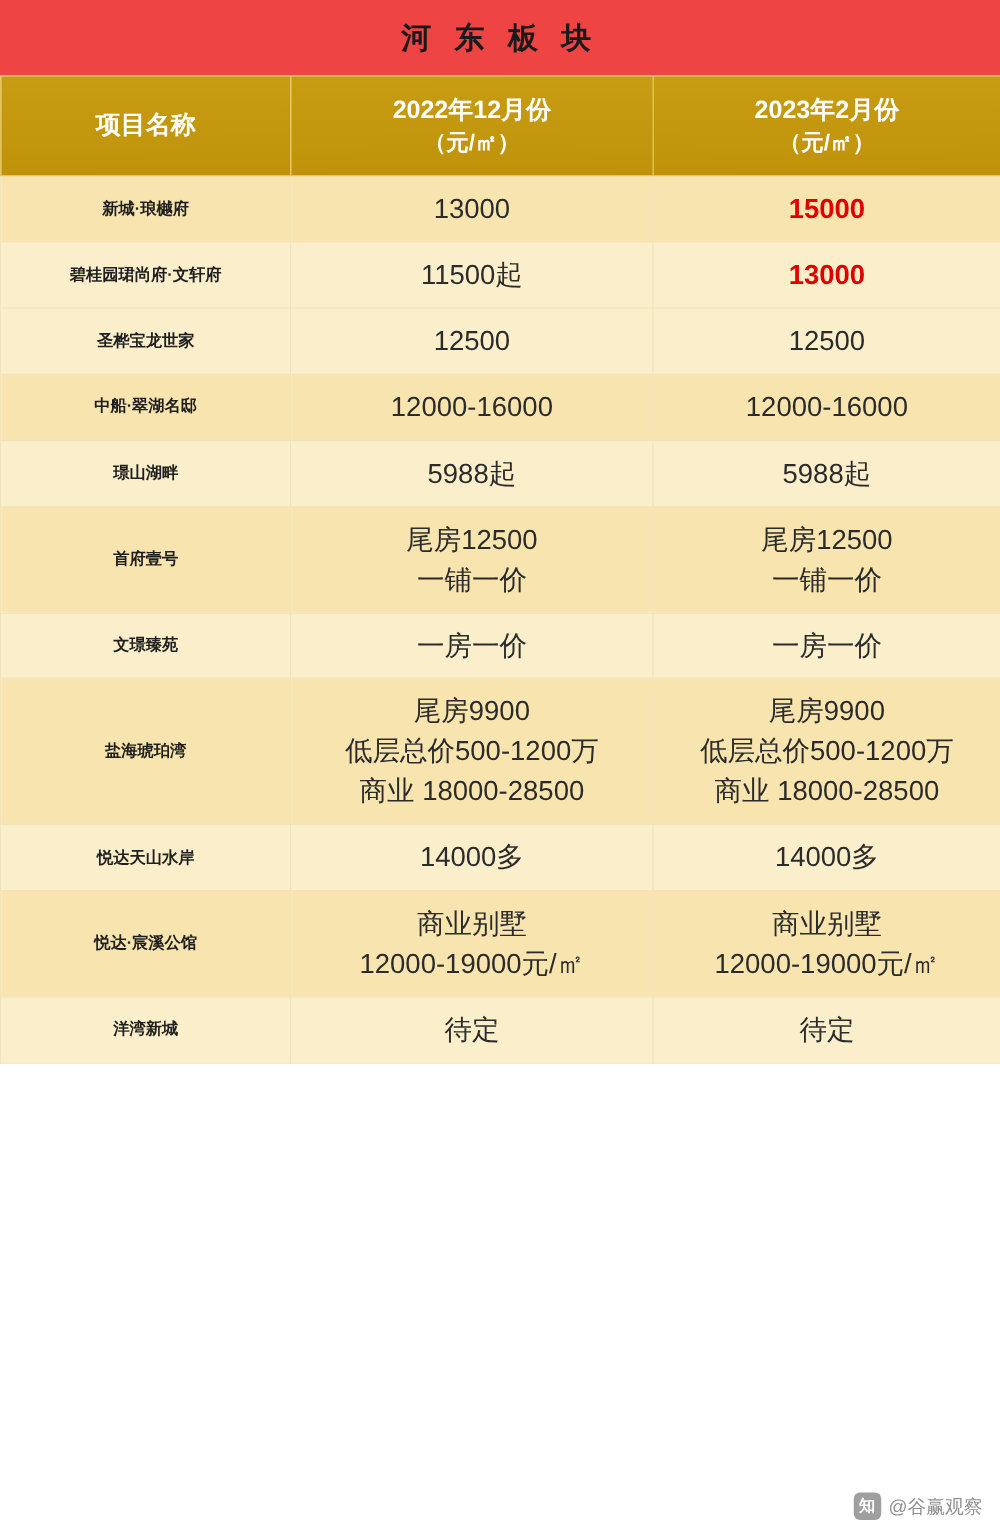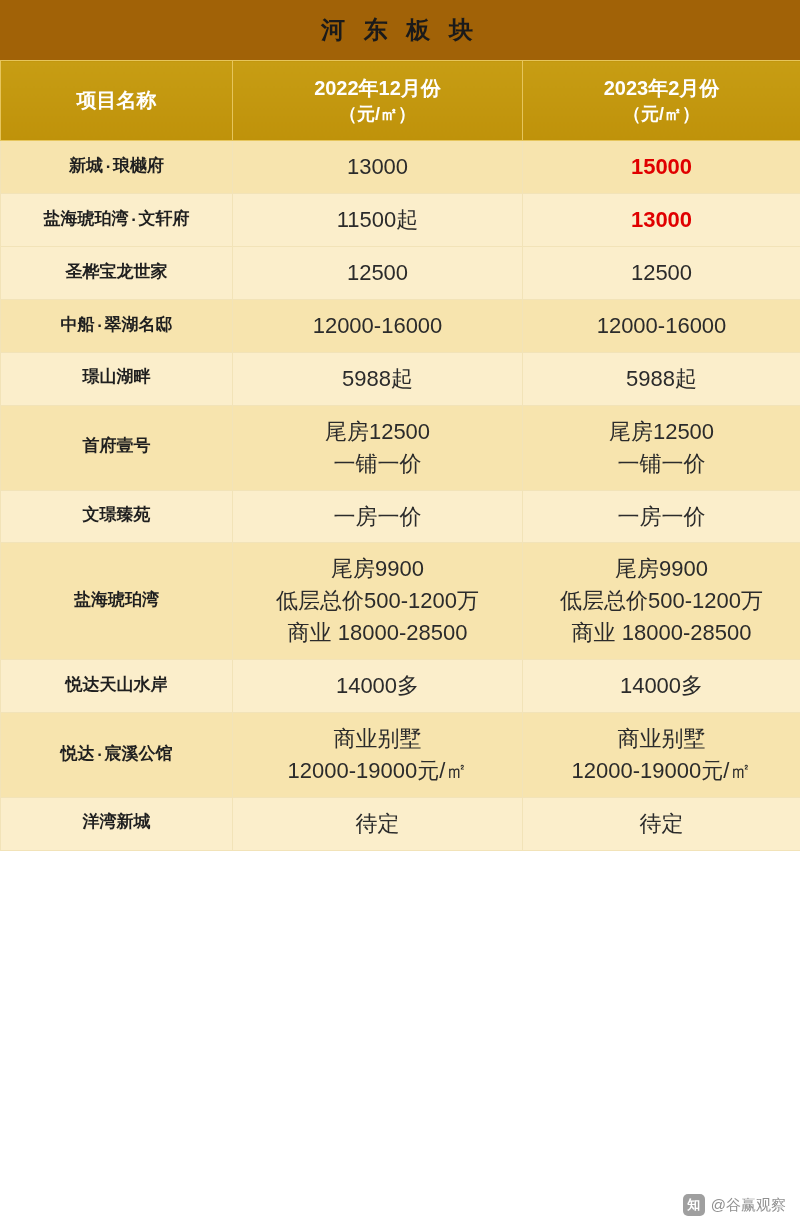--- a/index.html
+++ b/index.html
@@ -15,21 +15,21 @@
     position: relative;
   }
   .sheet {
     width: 800px;
     height: 1226px;
     position: relative;
     box-sizing: border-box;
   }
   .title-bar {
     height: 60px;
-    background: #a16207;
+    background: #ef4444;
     display: flex;
     align-items: center;
     justify-content: center;
   }
   .title-bar .title-text {
     font-size: 24px;
     font-weight: bold;
     color: #1a1a1a;
     letter-spacing: 6px;
   }
@@ -65,23 +65,22 @@
     vertical-align: middle;
     font-size: 22px;
     color: #2b2b2b;
     line-height: 1.45;
     padding: 10px 6px;
   }
   tbody tr.odd td { background: #f7e4ae; }
   tbody tr.even td { background: #fbeecb; }
   tbody td.name {
     font-weight: bold;
-    font-size: 17px;
+    font-size: 13px;
     color: #1f1f1f;
-    font-family: Liberation Mono, monospace;
   }
   tbody td.highlight {
     color: #e00000;
     font-weight: bold;
   }
   .cellline { display: block; }
 
   .watermark {
     position: absolute;
     right: 14px;
@@ -140,21 +139,21 @@
         <tr class="odd">
           <td class="name">新城·琅樾府</td>
           <td>
             <span class="cellline">13000</span>
           </td>
           <td class="highlight">
             <span class="cellline">15000</span>
           </td>
         </tr>
         <tr class="even">
-          <td class="name">盐海琥珀湾·文轩府</td>
+          <td class="name">碧桂园珺尚府·文轩府</td>
           <td>
             <span class="cellline">11500起</span>
           </td>
           <td class="highlight">
             <span class="cellline">13000</span>
           </td>
         </tr>
         <tr class="even">
           <td class="name">圣桦宝龙世家</td>
           <td>

